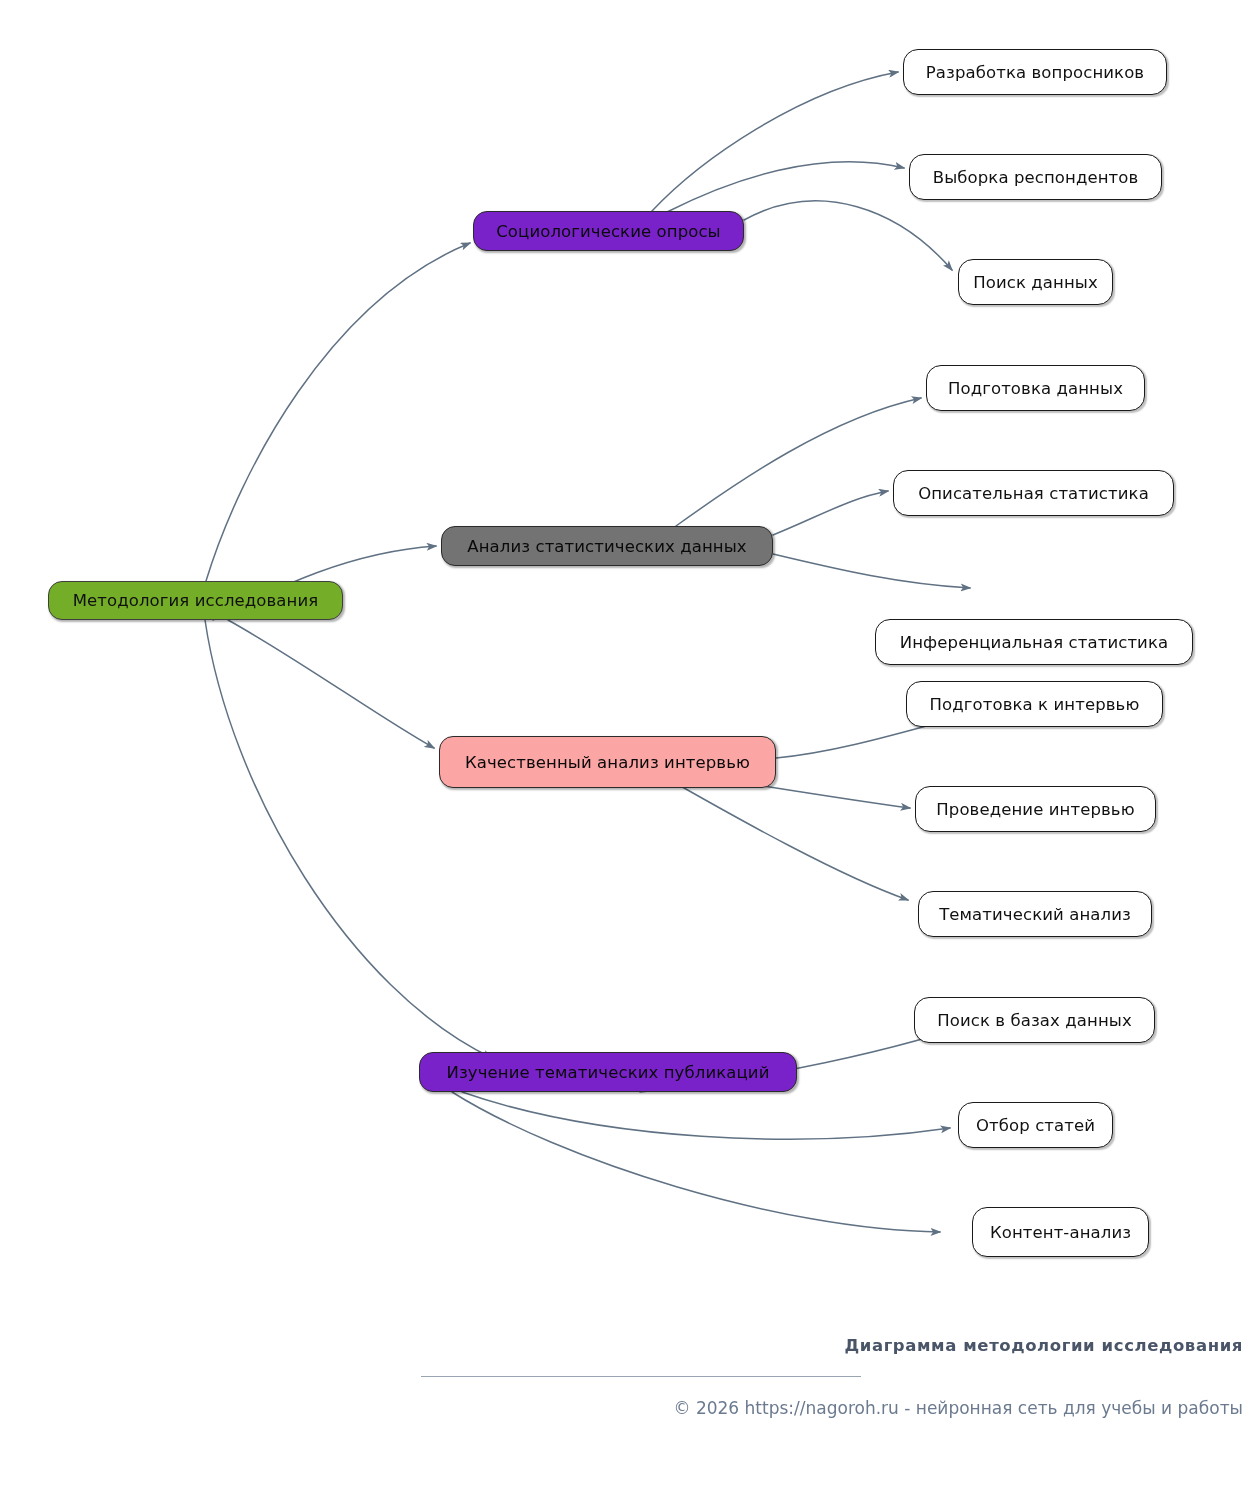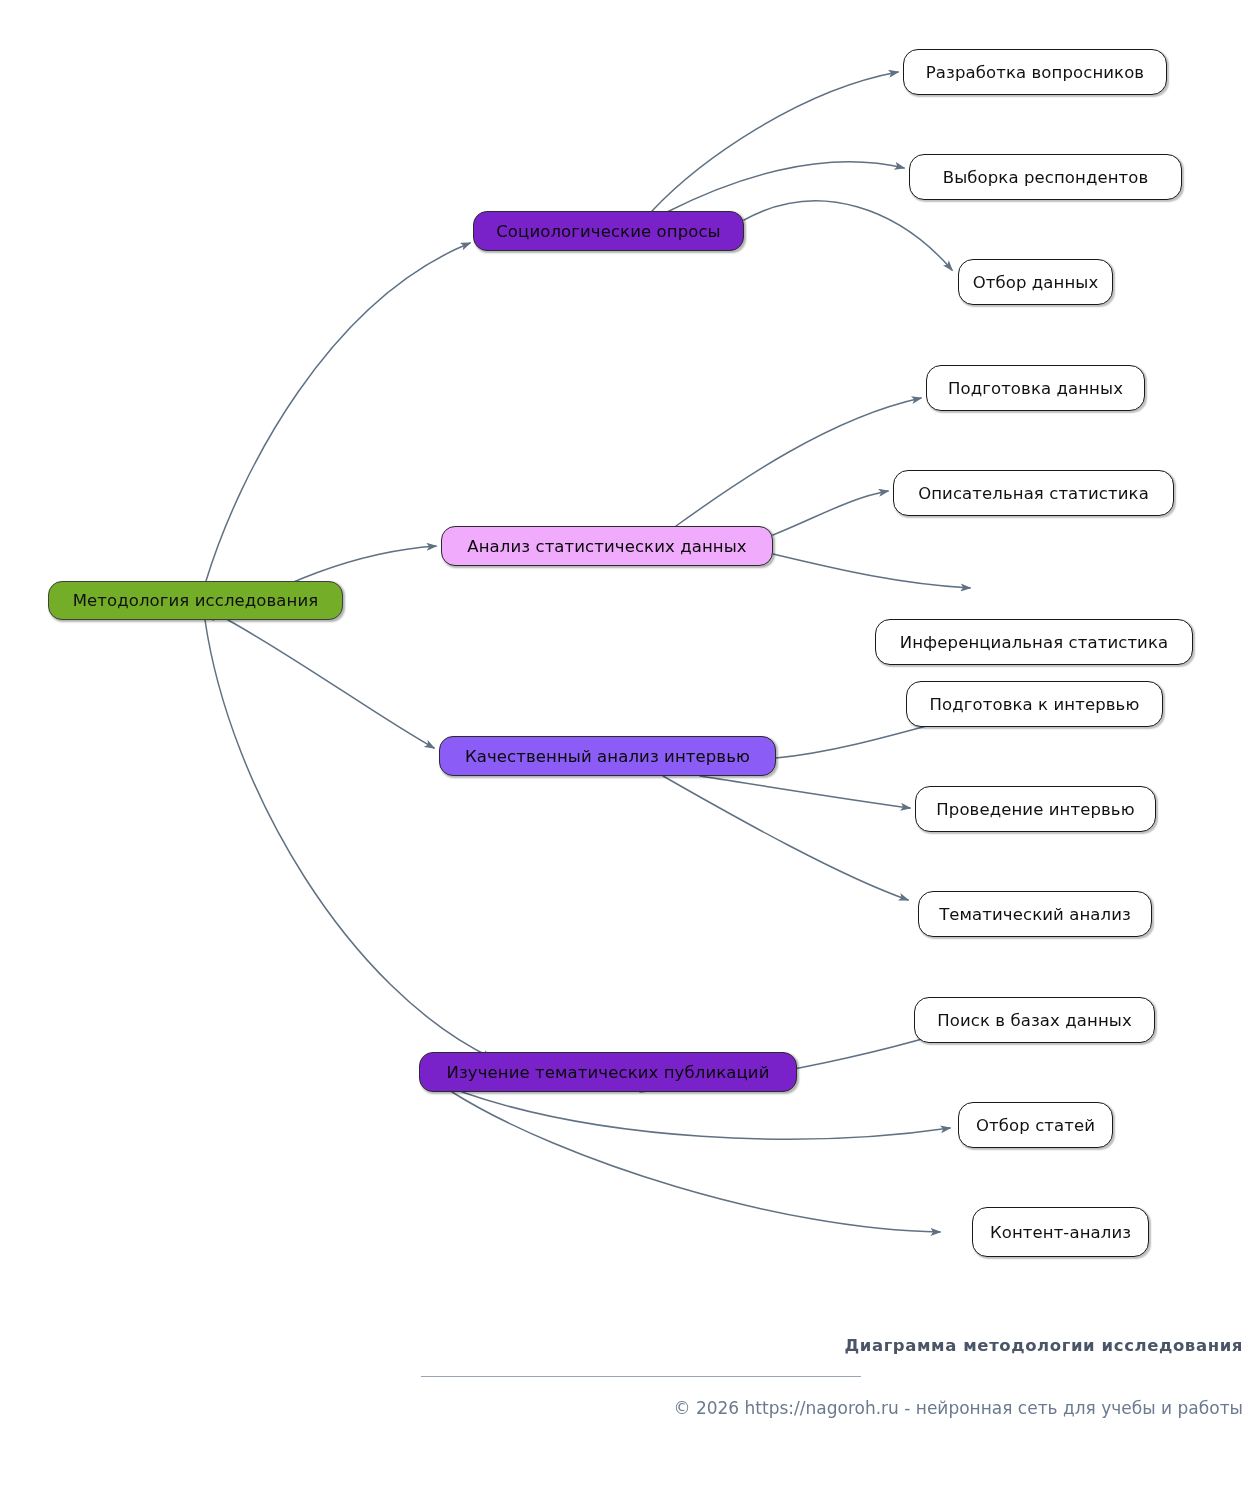--- a/index.html
+++ b/index.html
@@ -120,39 +120,39 @@
   <div id="nodes-layer">
       <div class="node node-root" style="left: 48px; top: 581px; width: 295px; height: 39px; background: rgb(116, 173, 39);">
         <span>Методология исследования</span>
       </div>
       <div class="node node-branch" style="left: 473px; top: 211px; width: 271px; height: 40px; background: rgb(122, 34, 201);">
         <span>Социологические опросы</span>
       </div>
       <div class="node node-leaf" style="left: 903px; top: 49px; width: 264px; height: 46px;">
         <span>Разработка вопросников</span>
       </div>
-      <div class="node node-leaf" style="left: 909px; top: 154px; width: 273px; height: 46px;">
+      <div class="node node-leaf" style="left: 909px; top: 154px; width: 253px; height: 46px;">
         <span>Выборка респондентов</span>
       </div>
       <div class="node node-leaf" style="left: 958px; top: 259px; width: 155px; height: 46px;">
-        <span>Отбор данных</span>
+        <span>Поиск данных</span>
       </div>
-      <div class="node node-branch" style="left: 441px; top: 526px; width: 332px; height: 40px; background: #f0abfc;">
+      <div class="node node-branch" style="left: 441px; top: 526px; width: 332px; height: 40px; background: #737373;">
         <span>Анализ статистических данных</span>
       </div>
       <div class="node node-leaf" style="left: 926px; top: 365px; width: 219px; height: 46px;">
         <span>Подготовка данных</span>
       </div>
       <div class="node node-leaf" style="left: 893px; top: 470px; width: 281px; height: 46px;">
         <span>Описательная статистика</span>
       </div>
       <div class="node node-leaf" style="left: 875px; top: 575px; width: 318px; height: 46px; margin-top: 44px;">
         <span>Инференциальная статистика</span>
       </div>
-      <div class="node node-branch" style="left: 439px; top: 736px; width: 337px; height: 40px; background: #8b5cf6;">
+      <div class="node node-branch" style="left: 439px; top: 736px; width: 337px; height: 52px; background: #fca5a5;">
         <span>Качественный анализ интервью</span>
       </div>
       <div class="node node-leaf" style="left: 906px; top: 681px; width: 257px; height: 46px;">
         <span>Подготовка к интервью</span>
       </div>
       <div class="node node-leaf" style="left: 915px; top: 786px; width: 241px; height: 46px;">
         <span>Проведение интервью</span>
       </div>
       <div class="node node-leaf" style="left: 918px; top: 891px; width: 234px; height: 46px;">
         <span>Тематический анализ</span>

